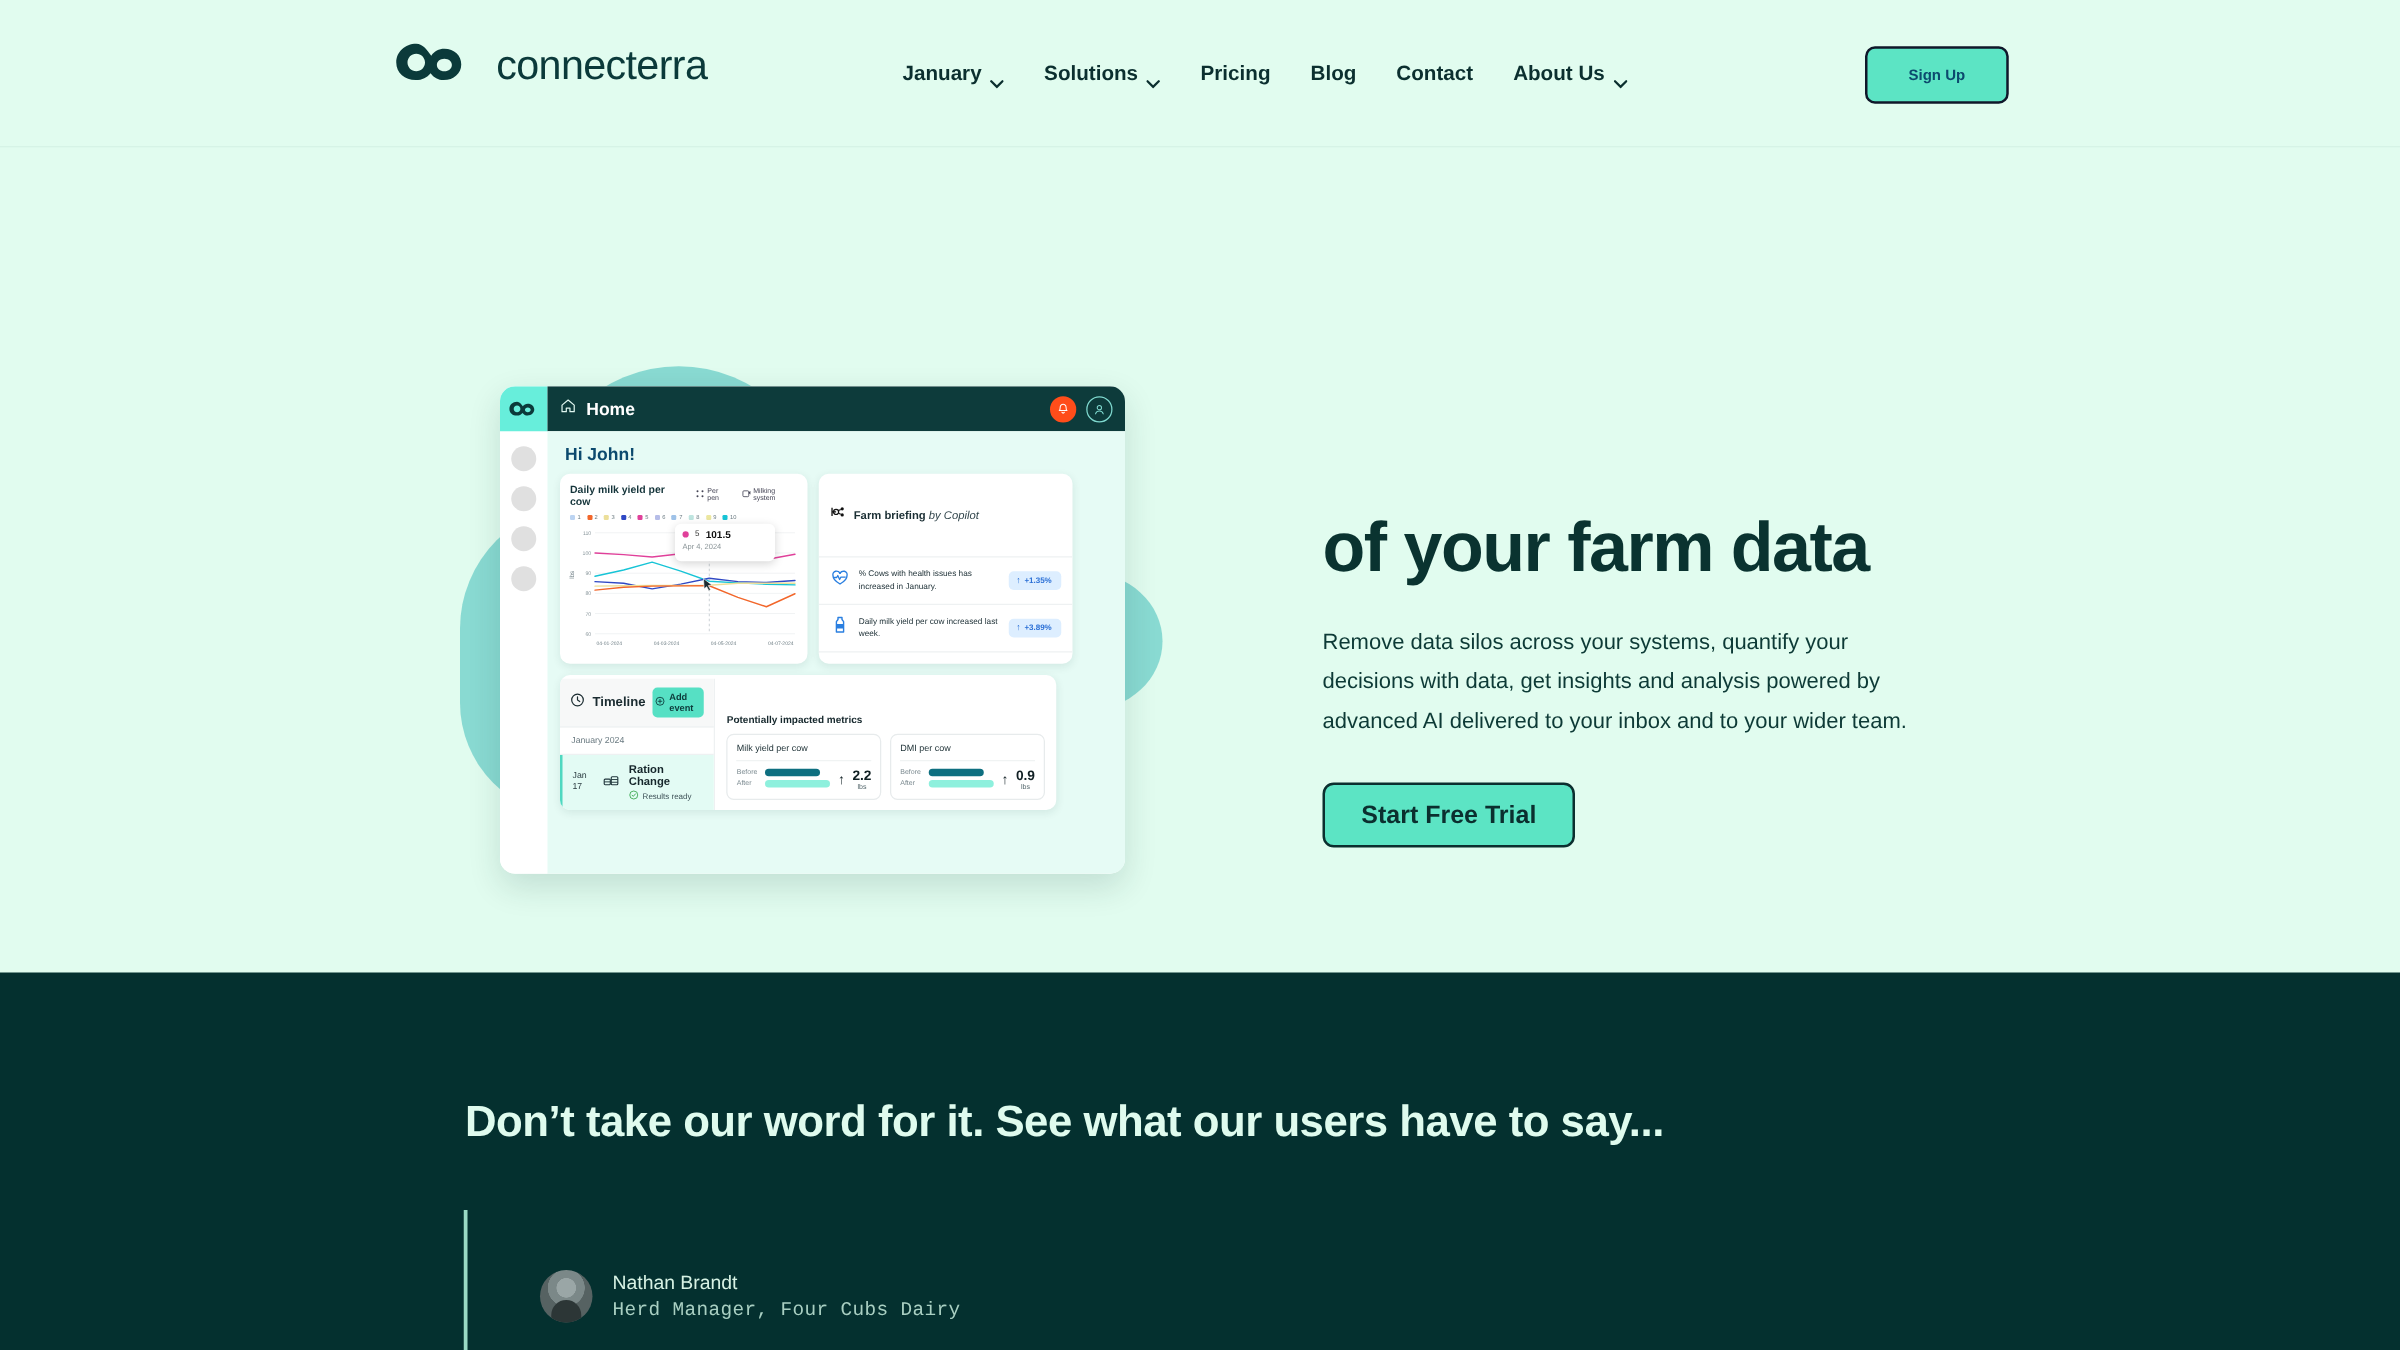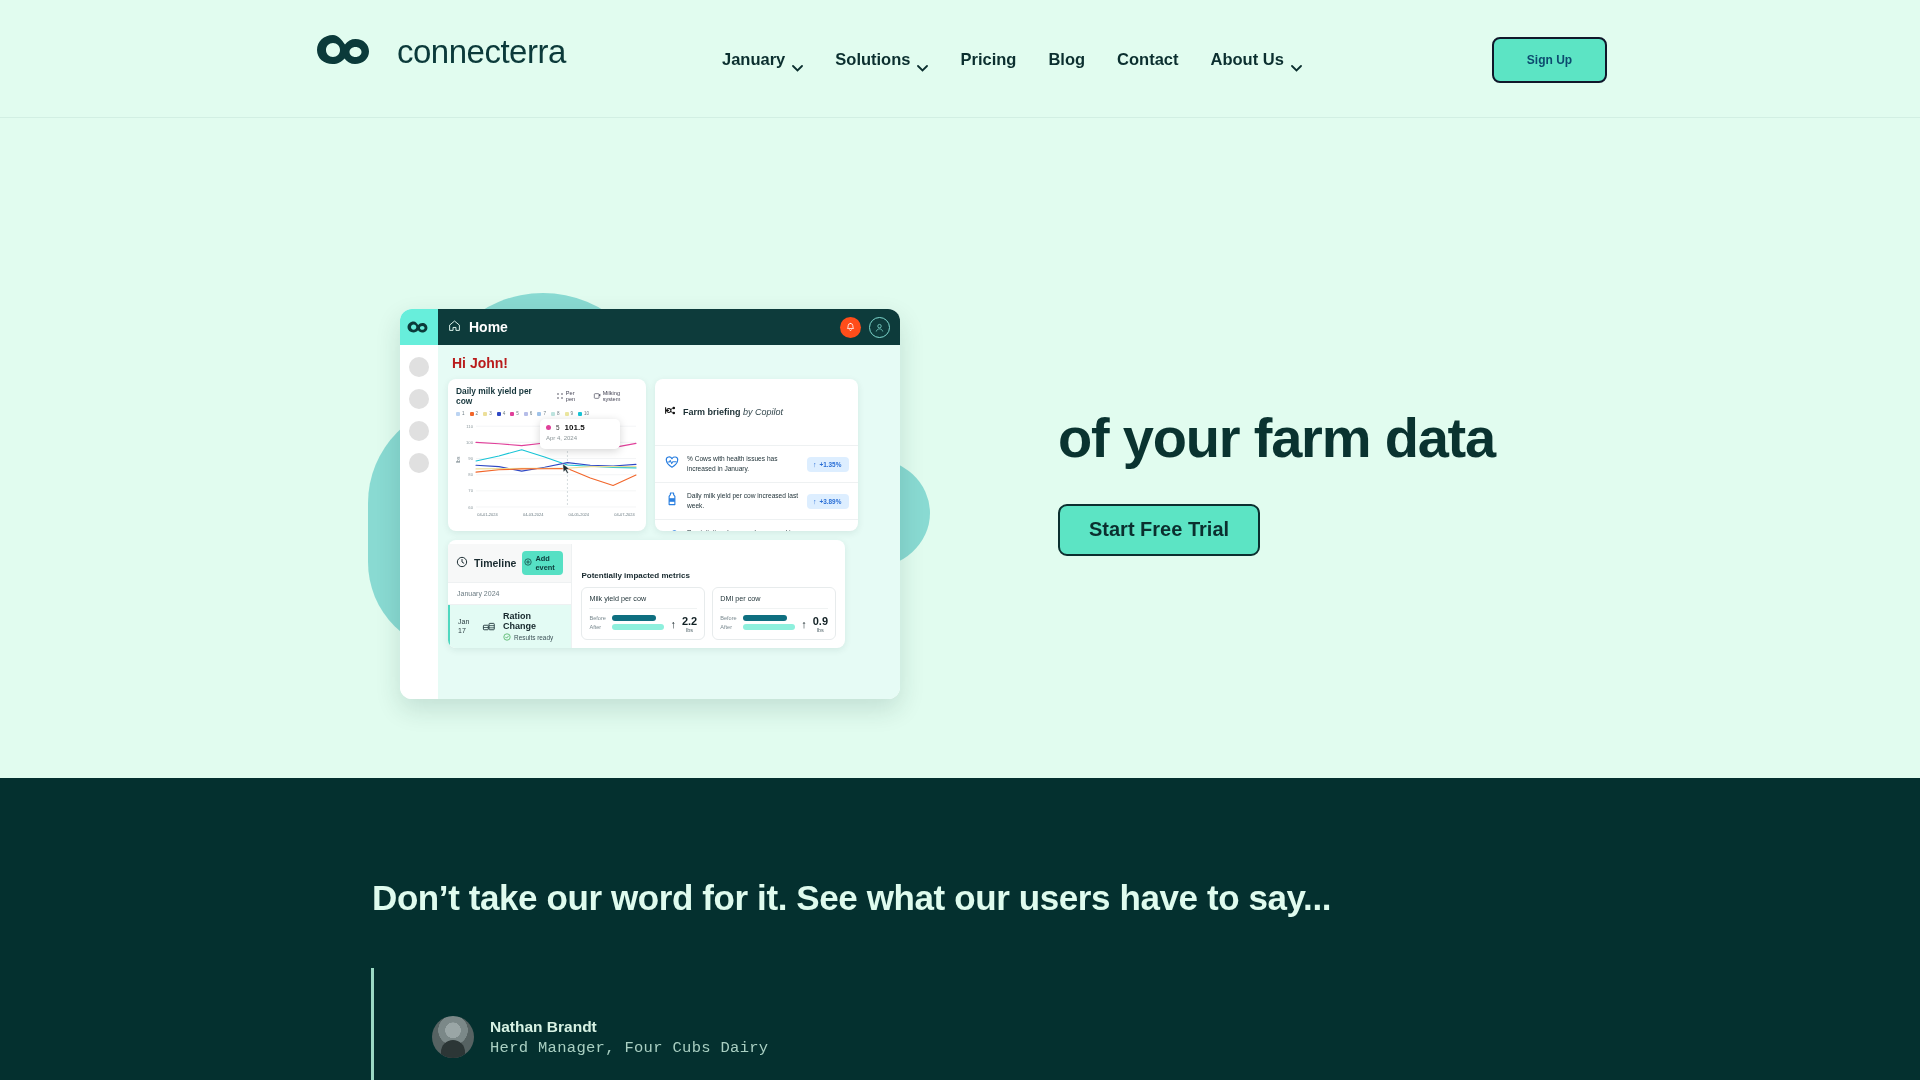--- a/index.html
+++ b/index.html
@@ -119,21 +119,21 @@
     display: flex; align-items: center; justify-content: center;
   }
   .avatar-ring {
     width: 21px; height: 21px; border-radius: 50%; border: 1.4px solid #7fd9cf;
     display: flex; align-items: center; justify-content: center;
   }
   .app-body {
     position: absolute; left: 38px; top: 36px; right: 0; bottom: 0;
     background: #e6fbf5; padding: 8px 10px;
   }
-  .greet { font-size: 14px; font-weight: 700; color: #b91c1c; margin: 2px 0 8px 4px; }
+  .greet { font-size: 14px; font-weight: 700; color: #0c4a6e; margin: 2px 0 8px 4px; }
 
   .cards-row { display: flex; gap: 9px; }
   .card {
     background: #fff; border-radius: 8px; box-shadow: 0 2px 7px rgba(10,50,50,.09);
   }
   .card-chart { width: 198px; height: 152px; padding: 7px 8px; position: relative; }
   .chart-head { display: flex; align-items: center; gap: 8px; }
   .chart-title { font-size: 8.4px; font-weight: 600; color: #14343a; }
   .chart-ctl { font-size: 5.6px; color: #445; display: flex; align-items: center; gap: 2px; }
   .legend { display: flex; gap: 5px; margin-top: 5px; align-items: center; }
@@ -234,21 +234,21 @@
   .author { display: flex; align-items: center; gap: 16px; margin-top: 48px; }
   .author-pic {
     width: 42px; height: 42px; border-radius: 50%;
     background: radial-gradient(circle at 50% 34%, #9aa6a6 0 22%, #7b8888 23% 42%, #566262 43% 100%);
     position: relative; overflow: hidden; flex: none;
   }
   .author-pic:after {
     content: ""; position: absolute; left: 9px; top: 24px; width: 24px; height: 22px;
     background: #2c3636; border-radius: 12px 12px 0 0;
   }
-  .author-name { font-size: 15.5px; font-weight: 700; color: #d7f2e4; }
+  .author-name { font-size: 15.5px; font-weight: 400; color: #d7f2e4; }
   .author-role {
     font-size: 15.5px; color: #a9cfc2; margin-top: 3px;
     font-family: "Liberation Mono", monospace; letter-spacing: .3px;
   }
 </style>
 </head>
 <body>
 
 <header class="header">
   <div class="brand">
@@ -614,20 +614,21 @@
         </div>
       </div>
     </div>
   </div>
 
   <div class="hero-right">
     <h1 class="hero-h1">
       <br>
       <span>of your farm data</span>
     </h1>
+    <p class="hero-p">Remove data silos across your systems, quantify your decisions with data, get insights and analysis powered by advanced AI delivered to your inbox and to your wider team.</p>
     <button class="cta-btn">Start Free Trial</button>
   </div>
 </section>
 
 <section class="testi"></section>
 <h2 class="testi-h2">Don’t take our word for it. See what our users have to say...</h2>
 <div class="quote-wrap">
   <div class="author">
     <div class="author-pic"></div>
     <div>

